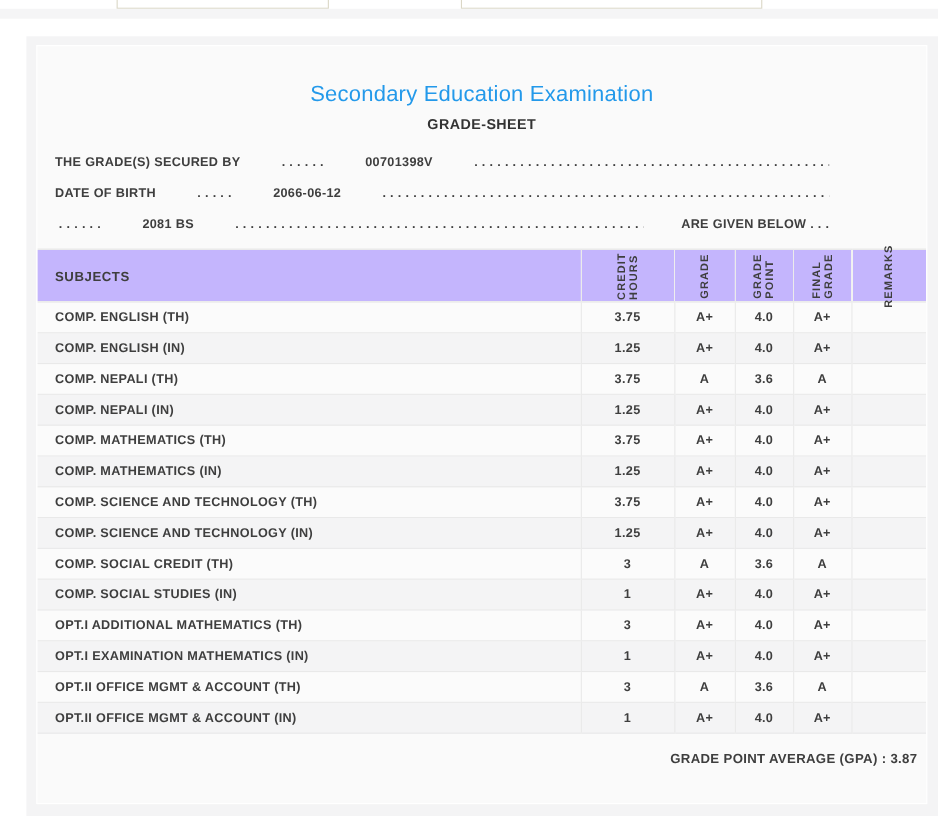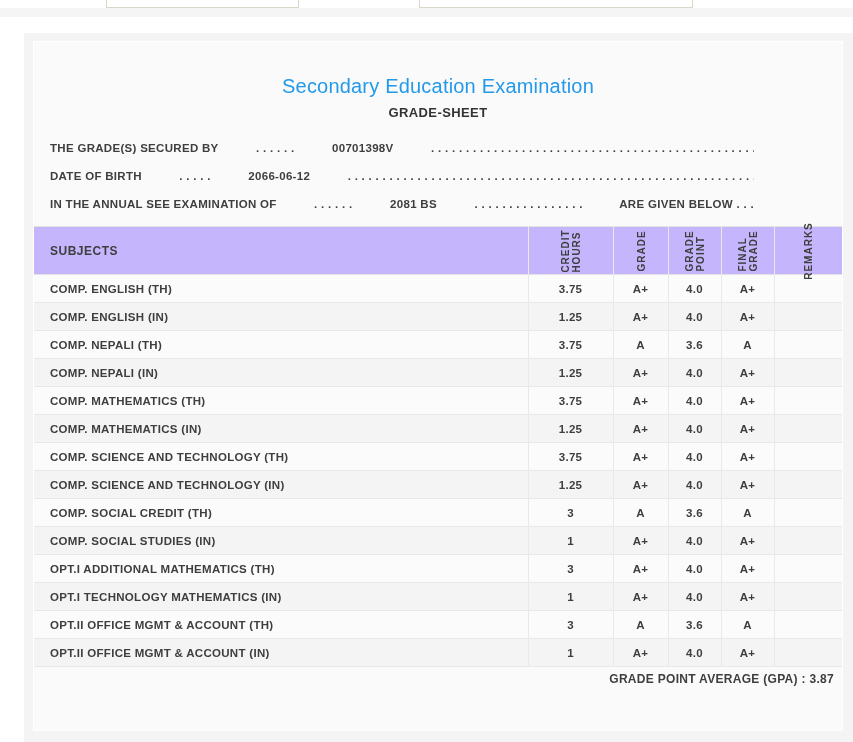--- a/index.html
+++ b/index.html
@@ -45,21 +45,21 @@
   .rot .l { display:block; font-size:10px; line-height:11px; font-weight:700;
             letter-spacing:1px; color:#3e3e3e; text-align:left; white-space:nowrap; }
   .grades tbody td { height:28px; border-top:1px solid #e9e9e9; font-size:11.5px;
                      font-weight:700; letter-spacing:0.3px; color:#3e3e3e; }
   .grades tbody tr:last-child td { border-bottom:1px solid #e9e9e9; }
   .grades tbody tr:nth-child(odd)  td { background:#fbfbfb; }
   .grades tbody tr:nth-child(even) td { background:#f4f4f5; }
   .grades td.subject { text-align:left; padding-left:16px; }
   .grades td.val { text-align:center; }
 
-  .gpa-row { margin-top:0; padding-right:8px; text-align:right; font-size:12px;
+  .gpa-row { margin-top:11px; padding-right:8px; text-align:right; font-size:12px;
              line-height:24px; font-weight:700; letter-spacing:0.3px; color:#3e3e3e; }
 </style>
 </head>
 <body>
 
 <div class="topbar">
   <input class="top-input ti1" type="text" value="" style="">
   <input class="top-input ti2" type="text" value="" style="">
 </div>
 <div class="top-strip"></div>
@@ -77,21 +77,20 @@
           <span>00701398V</span>
           <span class="fill"> . . . . . . . . . . . . . . . . . . . . . . . . . . . . . . . . . . . . . . . . . . . . . . . . . . . . . . . . . . . . . . . . . . . . . . . . . . . . . . . . . . . . . . . . . . . . . . . . . . . . . . . . . . . . . . . . . . . . . . . . . . . . . . . . . . . . . . . .</span>
       </div>
       <div class="info-line">
         <span>DATE OF BIRTH</span>
           <span> . . . . . </span>
           <span>2066-06-12</span>
           <span class="fill"> . . . . . . . . . . . . . . . . . . . . . . . . . . . . . . . . . . . . . . . . . . . . . . . . . . . . . . . . . . . . . . . . . . . . . . . . . . . . . . . . . . . . . . . . . . . . . . . . . . . . . . . . . . . . . . . . . . . . . . . . . . . . . . . . . . . . . . . .</span>
       </div>
       <div class="info-line">
-        <span>IN THE ANNUAL SEE EXAMINATION OF</span>
           <span> . . . . . . </span>
           <span>2081 BS</span>
           <span class="fill"> . . . . . . . . . . . . . . . . . . . . . . . . . . . . . . . . . . . . . . . . . . . . . . . . . . . . . . . . . . . . . . . . . . . . . . . . . . . . . . . . . . . . . . . . . . . . . . . . . . . . . . . . . . . . . . . . . . . . . . . . . . . . . . . . . . . . . . . . </span>
           <span>ARE GIVEN BELOW . . .</span>
       </div>
     </div>
 
     <table class="grades">
       <colgroup>
         <col style="width:494px">
@@ -217,21 +216,21 @@
         </tr>
         <tr>
           <td class="subject">OPT.I ADDITIONAL MATHEMATICS (TH)</td>
           <td class="vcol val">3</td>
           <td class="vcol val">A+</td>
           <td class="vcol val">4.0</td>
           <td class="vcol val">A+</td>
           <td class="vcol val"></td>
         </tr>
         <tr>
-          <td class="subject">OPT.I TECHNOLOGY MATHEMATICS (IN)</td>
+          <td class="subject">OPT.I EXAMINATION MATHEMATICS (IN)</td>
           <td class="vcol val">1</td>
           <td class="vcol val">A+</td>
           <td class="vcol val">4.0</td>
           <td class="vcol val">A+</td>
           <td class="vcol val"></td>
         </tr>
         <tr>
           <td class="subject">OPT.II OFFICE MGMT &amp; ACCOUNT (TH)</td>
           <td class="vcol val">3</td>
           <td class="vcol val">A</td>

